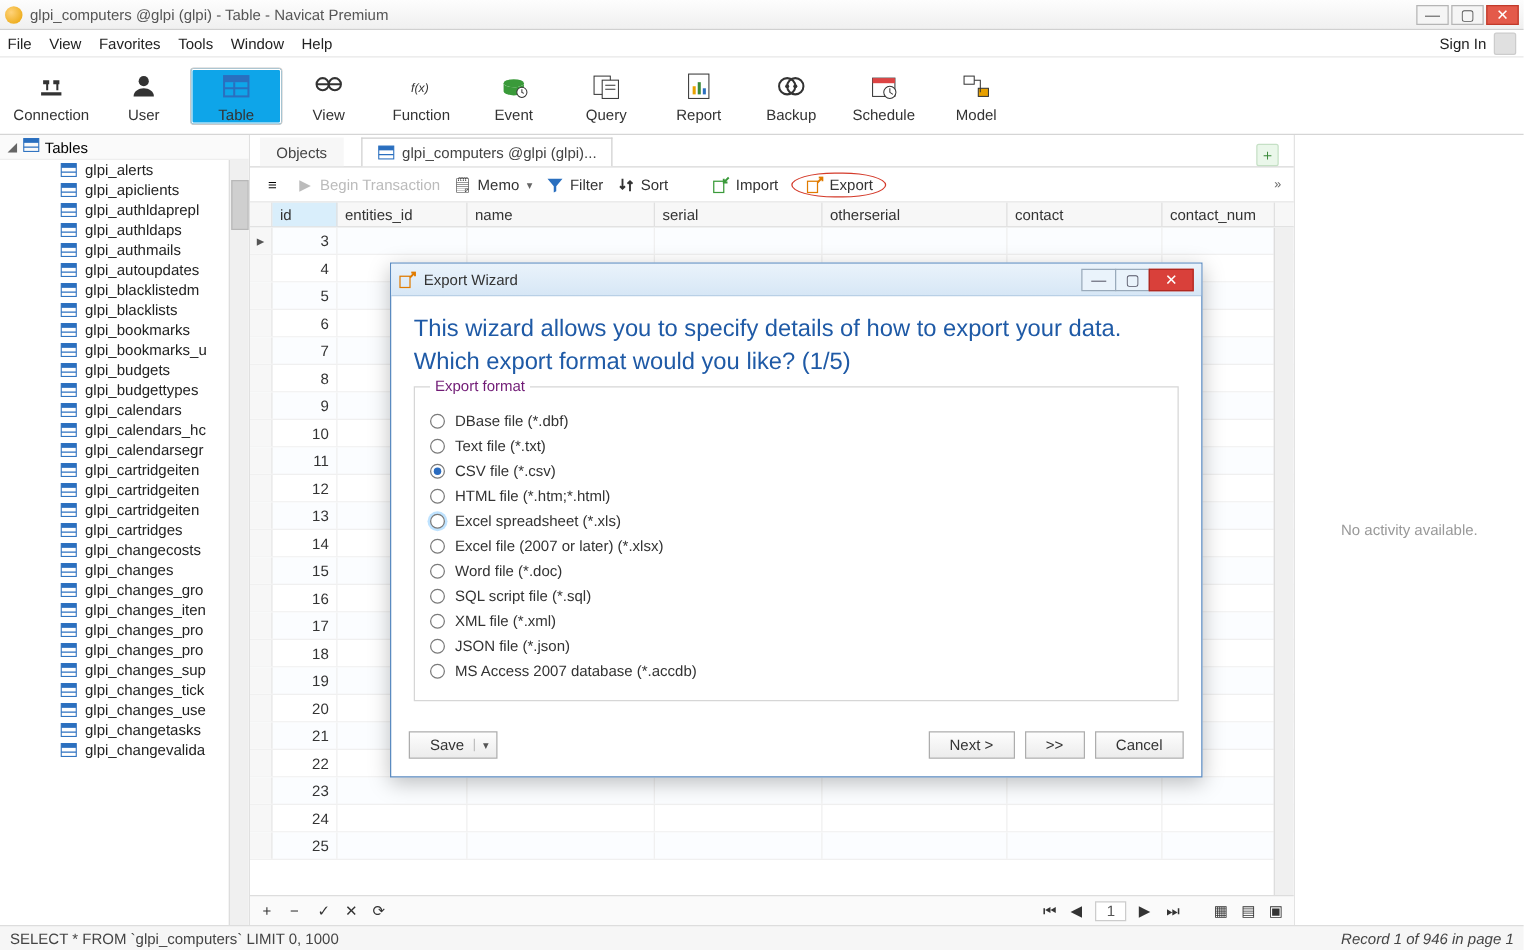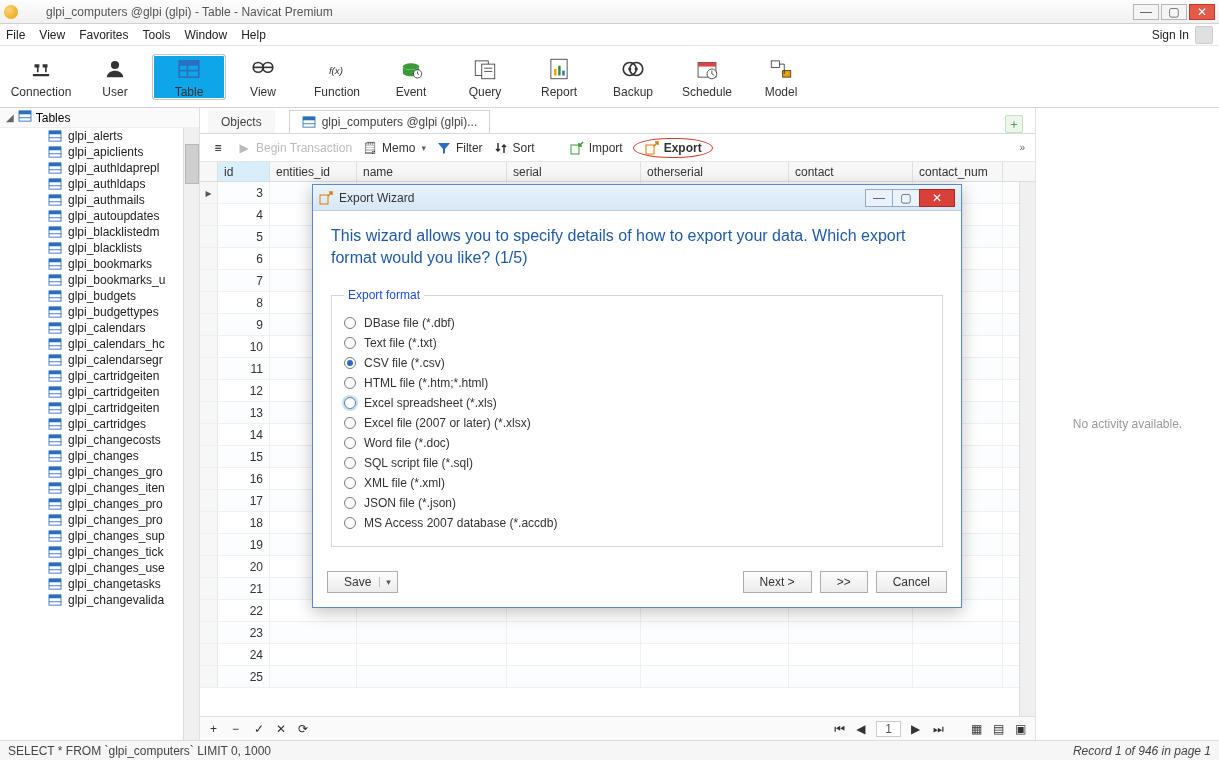--- a/index.html
+++ b/index.html
@@ -1,20 +1,20 @@
 <!DOCTYPE html>
 <html><head>
 <meta charset="utf-8">
 <style>
 * { margin: 0; padding: 0; box-sizing: border-box; font-family: "Segoe UI", Tahoma, sans-serif; font-size: 12px; }
 body { background: #fff; width: 1219px; height: 760px; overflow: hidden; position: relative; }
 
 .titlebar { height: 24px; background: linear-gradient(#fdfdfd,#f0f0f0); display: flex; align-items: center; padding: 0 4px; border-bottom: 1px solid #d0d0d0; }
 .titlebar .app-icon { width: 14px; height: 14px; background: radial-gradient(circle at 35% 35%, #ffd37a, #e8a100); border-radius: 50%; margin-right: 6px; }
-.titlebar .title { flex: 1; color: #555; margin-left: 22px; }
+.titlebar .title { flex: 1; color: #555; }
 .titlebar .winbtns { display: flex; gap: 2px; }
 .titlebar .winbtn { width: 26px; height: 16px; border: 1px solid #b5b5b5; background: #f5f5f5; display: flex; align-items: center; justify-content: center; color: #555; }
 .titlebar .winbtn.close { background: #e45a4a; color: #fff; border-color: #c03a2a; }
 
 .menubar { height: 22px; display: flex; align-items: center; padding: 0 6px; gap: 14px; border-bottom: 1px solid #e8e8e8; }
 .menubar span { color: #222; }
 .menubar .signin { margin-left: auto; display:flex; align-items:center; gap:6px; }
 .avatar-ph { width: 18px; height: 18px; background: #e0e0e0; border: 1px solid #ccc; border-radius: 2px; }
 
 .toolbar-ribbon { height: 62px; display: flex; align-items: center; border-bottom: 1px solid #d5d5d5; padding: 0 4px; }
@@ -38,59 +38,59 @@
 .tabsbar { height:26px; display:flex; align-items:flex-end; border-bottom:1px solid #d8d8d8; padding-left:8px; gap:14px; }
 .tab { padding: 4px 12px; border:1px solid transparent; border-bottom:none; color:#444; display:flex; align-items:center; gap:6px; background:#f7f7f7; }
 .tab.active { border-color:#d0d0d0; background:#fff; }
 .tab .tbl-icon { width:14px; height:12px; }
 .tabsbar .newtab { margin-left:auto; margin-right:12px; width:18px; height:18px; border:1px solid #c5e0c5; background:#eaf7ea; color:#3a8a3a; display:flex; align-items:center; justify-content:center; border-radius:2px; }
 
 .action-bar { height:28px; border-bottom:1px solid #e5e5e5; display:flex; align-items:center; gap:10px; padding:0 10px; position:relative; }
 .action-bar .ab-item { display:flex; align-items:center; gap:4px; color:#333; }
 .action-bar .ab-item.disabled { color:#bbb; }
 .ab-icon { width:16px; height:16px; display:flex; align-items:center; justify-content:center; }
-.export-circle { border:1.5px solid #d43a2a; border-radius: 50% / 55%; padding: 1px 10px; font-weight: bold; }
+.export-circle { border:1.5px solid #d43a2a; border-radius: 50% / 55%; padding: 1px 10px; }
 .action-bar .more { margin-left:auto; font-size:10px; color:#666; }
 
 .grid-head { display:flex; align-items:center; background:#f7f7f7; border-bottom:1px solid #dcdcdc; height:20px; }
 .grid-head .rowhdr { width:18px; border-right:1px solid #e0e0e0; height:100%; }
 .grid-head .col { padding:2px 6px; border-right:1px solid #e0e0e0; color:#333; height:100%; display:flex; align-items:center; }
 .grid-head .col.sel { background:#d9eefb; }
-.col-id{width:52px} .col-ent{width:87px} .col-name{width:150px} .col-serial{width:134px} .col-other{width:148px} .col-contact{width:124px} .col-cnum{width:90px}
+.col-id{width:52px} .col-ent{width:104px} .col-name{width:150px} .col-serial{width:134px} .col-other{width:148px} .col-contact{width:124px} .col-cnum{width:90px}
 .grid-body { position:relative; flex:1; overflow:hidden; }
 .grid-row { display:flex; align-items:center; height:22px; border-bottom:1px solid #f0f0f0; }
 .grid-row:nth-child(odd){ background:#fbfdff; }
 .grid-row .rowhdr { width:18px; height:100%; border-right:1px solid #e8e8e8; display:flex; align-items:center; justify-content:center; color:#555; background:#f7f7f7; }
 .grid-row .cell { padding:2px 6px; border-right:1px solid #f0f0f0; height:100%; display:flex; align-items:center; }
 .cell-id{width:52px; justify-content:flex-end; color:#333;}
 
 .grid-scroll-v { position:absolute; right:0; top:0; width:16px; height:100%; background:#f0f0f0; border-left:1px solid #ddd; }
 
 .footer-controls { height:24px; border-top:1px solid #ddd; display:flex; align-items:center; padding:0 8px; gap:8px; color:#555; background:#fafafa; }
 .footer-controls .sep { flex:1; }
 .mini-btn { width:14px; padding:0 2px; color:#333; }
 
 .statusbar { height:20px; border-top:1px solid #ddd; background:#f6f6f6; display:flex; align-items:center; padding:0 8px; color:#444;gap:10px; }
 .statusbar .right { margin-left:auto;font-style:italic; }
 
 .right-panel { width:184px; border-left:1px solid #e3e3e3; display:flex; align-items:center; justify-content:center; color:#999; }
 
 
-.dialog-mask { position:absolute; left:312px; top:184px; width:650px; }
+.dialog-mask { position:absolute; left:312px; top:210px; width:650px; }
 .dialog { border:1px solid #5a8ac0; background:#fff; box-shadow:0 4px 16px rgba(0,0,0,.25); }
 .dialog-title { height:26px; background:linear-gradient(#eaf3fb,#d7e7f6); display:flex; align-items:center; padding:0 6px; gap:6px; border-bottom:1px solid #b9d0e6; }
 .dialog-title .dlg-ico { width:14px; height:14px; display:flex; align-items:center; justify-content:center; }
 .dialog-title span { color:#333; }
 .dialog-title .dwin { margin-left:auto; display:flex; }
 .dialog-title .dbtn { width:28px; height:18px; border:1px solid #9ab; background:#eaf3fb; display:flex; align-items:center; justify-content:center; color:#556; margin-left:-1px;}
 .dialog-title .dbtn.close { background:#d9403a; color:#fff; border-color:#b02820; width:36px;}
 .dialog-body { padding:14px 18px; }
-.dialog-heading { color:#1f5aa6; font-size:16px; margin-bottom:20px; line-height:1.35; }
+.dialog-heading { color:#1f5aa6; font-size:19px; margin-bottom:0; line-height:1.35; }
 .fieldset { border:1px solid #d6d6d6; padding:8px 12px 10px; }
-.fieldset legend { color:#1d4ed8; padding:0 4px; }
+.fieldset legend { color:#701a75; padding:0 4px; }
 .radio-row { display:flex; align-items:center; gap:8px; margin:6px 0; color:#333; }
 .radio { width:12px; height:12px; border:1px solid #7a7a7a; border-radius:50%; display:inline-flex; align-items:center; justify-content:center; background:#fff;}
 .radio.checked::after { content:""; width:6px; height:6px; background:#2a6bbf; border-radius:50%; }
 .radio.hover { box-shadow:0 0 0 2px #bfe3ff; }
 .dialog-foot { display:flex; align-items:center; padding:10px 14px 14px; gap:8px; }
 .btn { border:1px solid #adadad; background:linear-gradient(#fdfdfd,#ececec); padding:3px 16px; color:#333; }
 .btn.dd { padding:3px 6px 3px 16px; display:flex; align-items:center; gap:8px;}
 .btn .dd-car { border-left:1px solid #c0c0c0; padding-left:6px; font-size:9px; color:#555;}
 
 .tbl-icon svg { width:14px; height:12px; }

